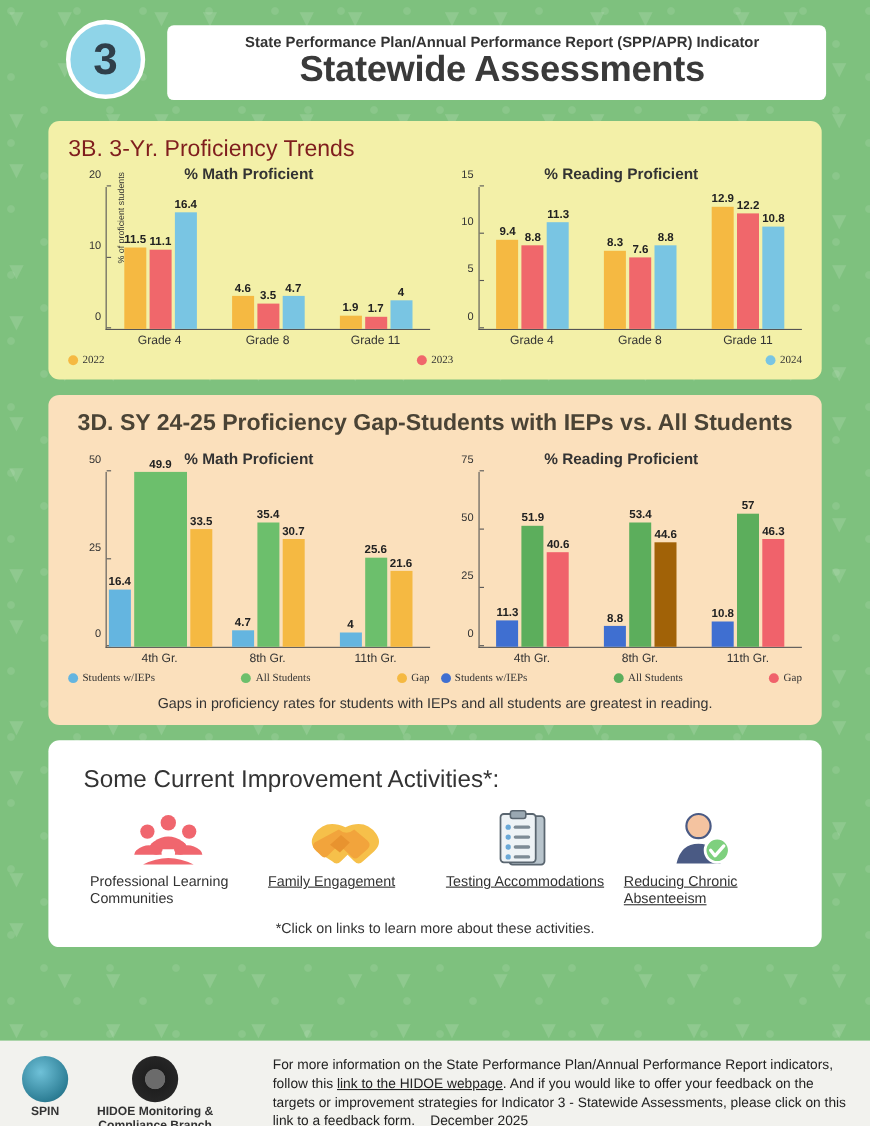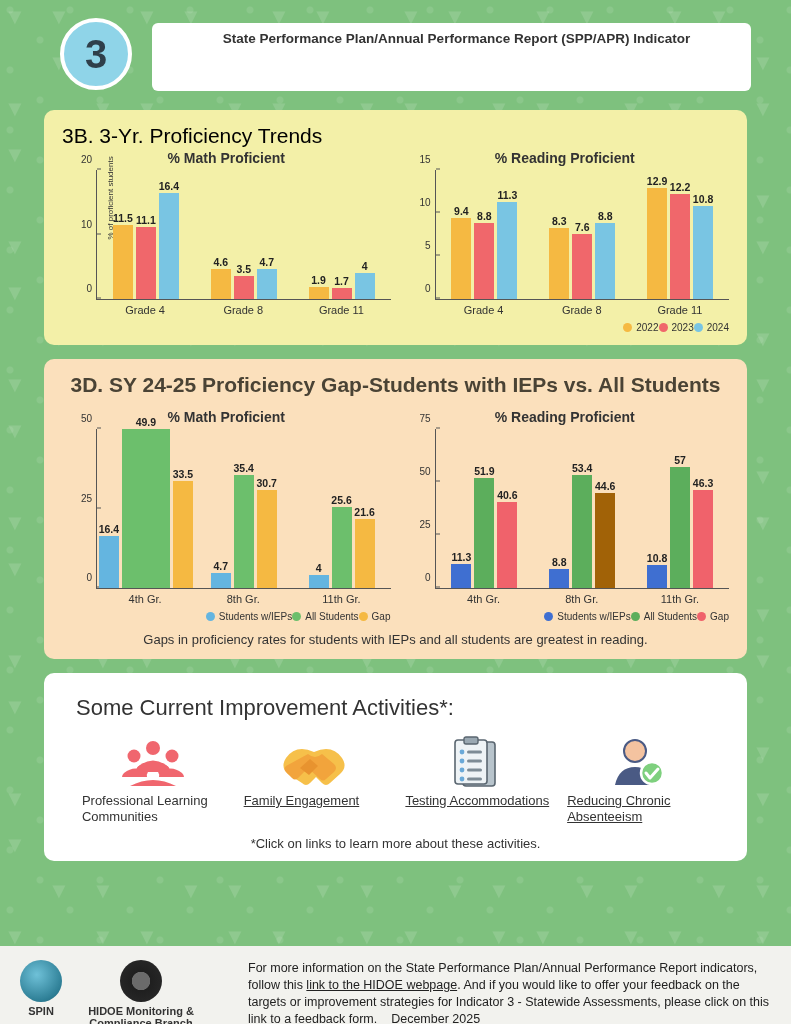--- a/index.html
+++ b/index.html
@@ -43,21 +43,21 @@
 
   
   .panel {
     margin: 14px 44px 0 44px;
     border-radius: 10px;
     padding: 14px 18px 12px 18px;
   }
   .panel-yellow { background: #f3f0a8; }
   .panel-peach { background: #fbe0bc; }
   .panel-white { background: #ffffff; }
-  .panel-title { font-size: 21px; color: #000000; margin-bottom: 2px; }
+  .panel-title { font-size: 21px; color: #7f1d1d; margin-bottom: 2px; }
   .panel-title.center { text-align: center; font-weight: bold; color:#4a4335; }
 
   .charts-row { display: flex; gap: 10px; }
   .chart-block { flex: 1; position: relative; }
   .chart-head { text-align: center; font-size: 14px; font-weight: bold; color: #333; margin-bottom: 4px; }
 
   
   .plot {
     position: relative;
     height: 130px;
@@ -77,21 +77,21 @@
   .groups { position: absolute; inset: 0; display: flex; }
   .group { flex: 1; position: relative; display: flex; align-items: flex-end; justify-content: center; gap: 3px; }
   .bar { width: 20px; position: relative; }
   .bar span {
     position: absolute; bottom: 100%; left: 50%; transform: translateX(-50%);
     font-size: 10.5px; font-weight: bold; color: #222; white-space: nowrap; margin-bottom: 1px;
   }
   .xlabels { display: flex; margin-left: 34px; }
   .xlab { flex: 1; text-align: center; font-size: 11px; color: #333; padding-top: 4px; }
 
-  .legend { display: flex; justify-content: flex-end; margin-top: 6px; }
+  .legend { display: flex; justify-content: space-between; margin-top: 6px; font-family: Liberation Serif, serif; }
   .legend-item { display: flex; align-items: center; gap: 4px; font-size: 10px; color: #333; }
   .dot { width: 9px; height: 9px; border-radius: 50%; display: inline-block; }
 
   .note { text-align: center; font-size: 13px; color: #333; margin-top: 10px; }
 
   
   .activities-title { font-size: 22px; color: #333; margin: 8px 0 14px 14px; }
   .acts { display: flex; justify-content: space-around; padding: 0 10px; }
   .act { width: 150px; text-align: center; }
   .act-icon { height: 58px; display: flex; align-items: center; justify-content: center; }
@@ -380,20 +380,21 @@
     <div class="leaf" style="left:664px;top:970px;">▼</div>
     <div class="leaf" style="left:708px;top:970px;">▼</div>
   </div>
 
 <div class="page">
 
   <div class="header">
     <div class="badge">3</div>
     <div class="header-box">
       <div class="header-sub">State Performance Plan/Annual Performance Report (SPP/APR) Indicator</div>
+      <div class="header-title">Statewide Assessments</div>
     </div>
   </div>
 
   <div class="panel panel-yellow">
     <div class="panel-title">3B. 3-Yr. Proficiency Trends</div>
     <div class="charts-row">
       <div class="chart-block">
         <div class="chart-head">% Math Proficient</div>
         <div class="plot" id="plot-math_trends">
           <div class="ylabel">% of proficient students</div>

